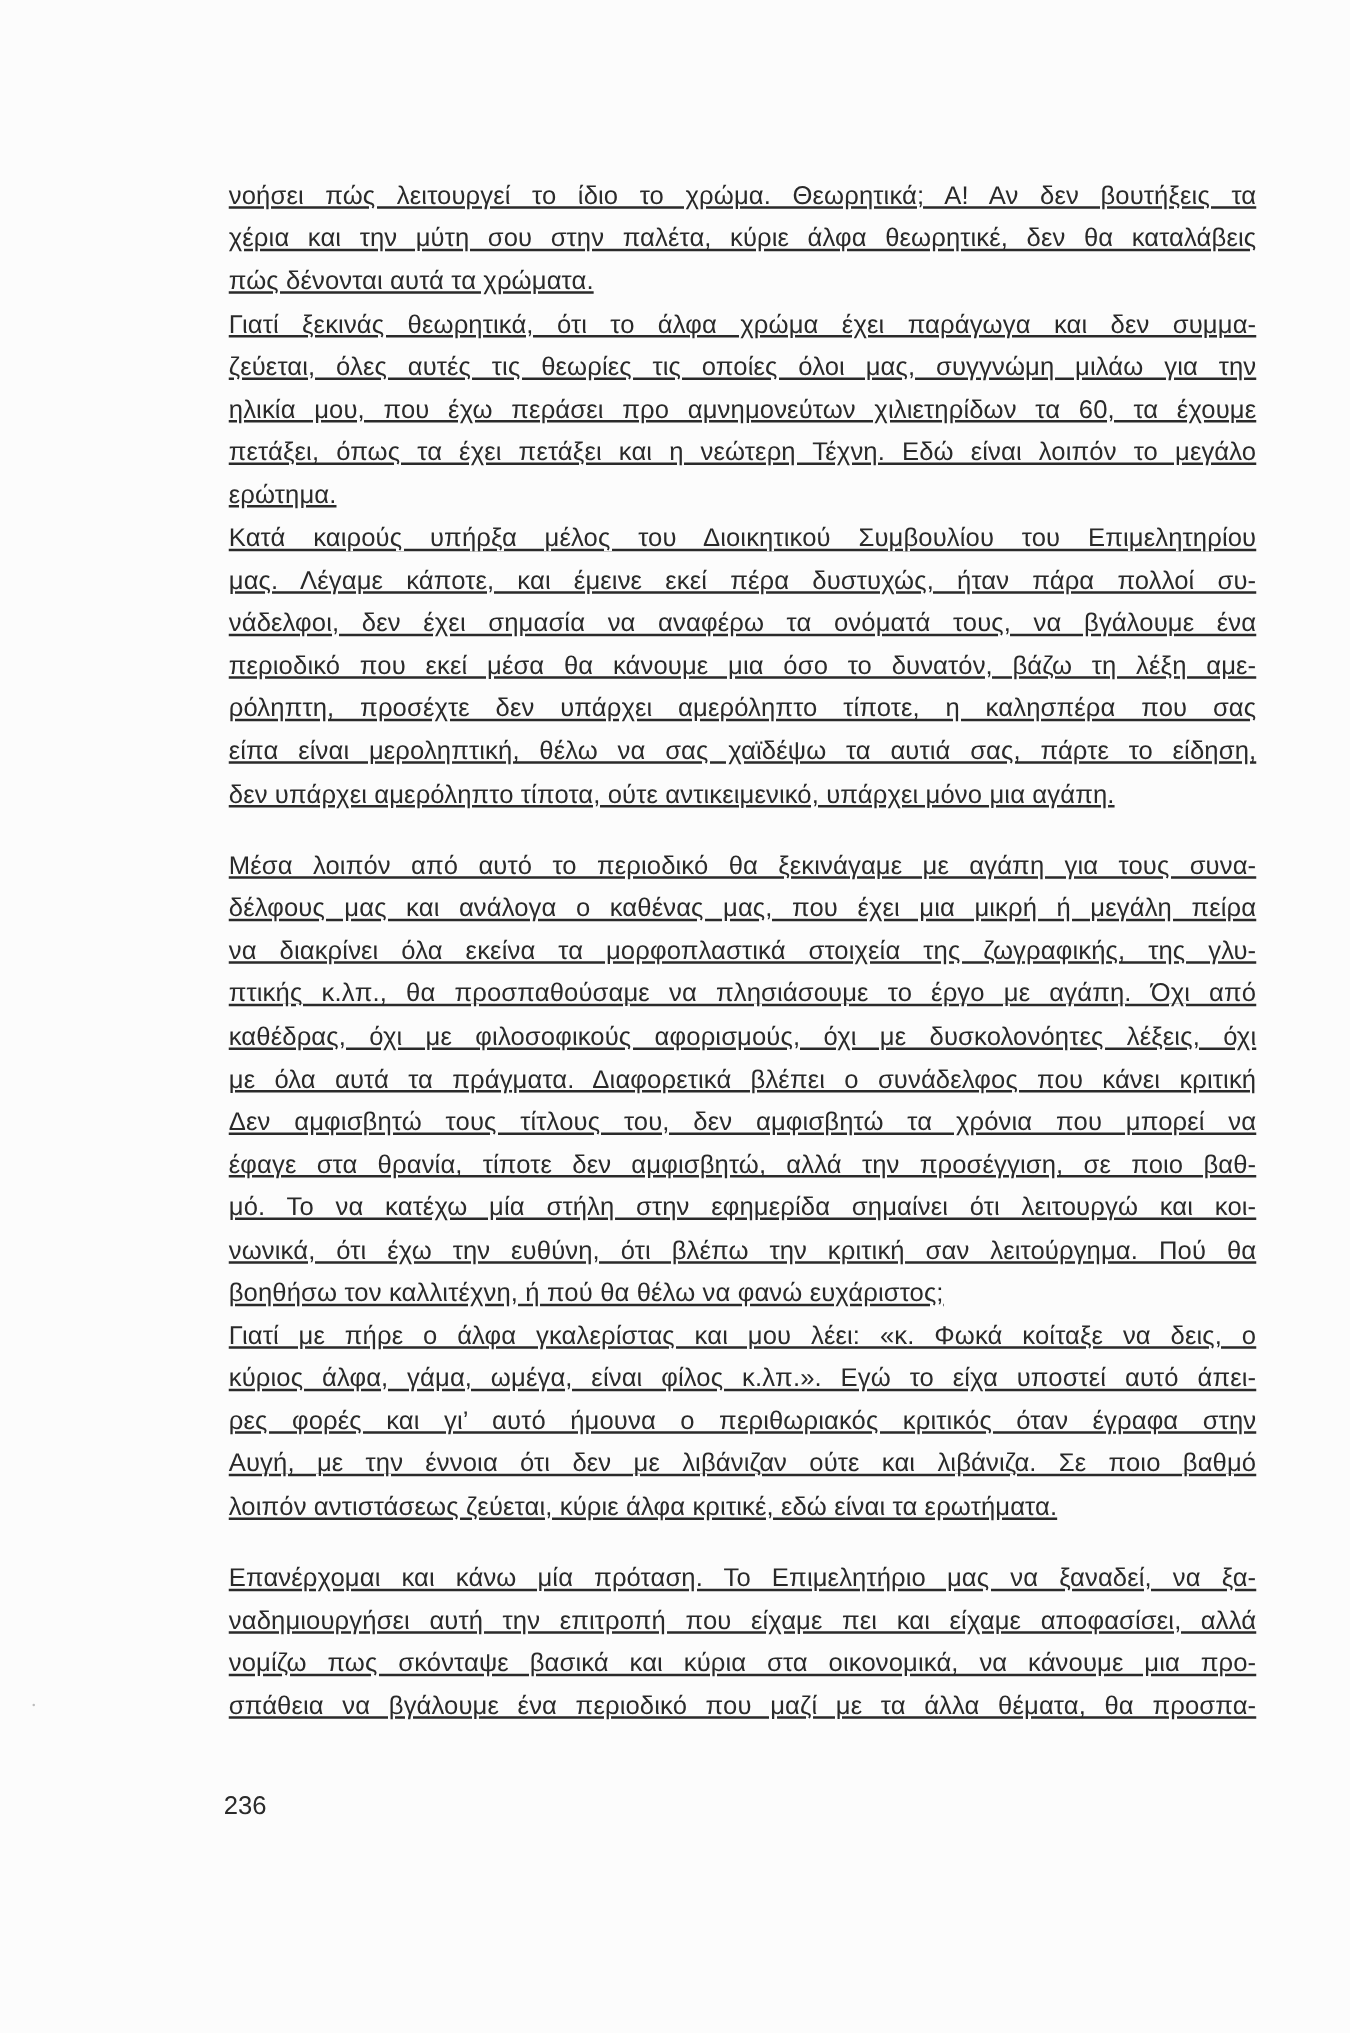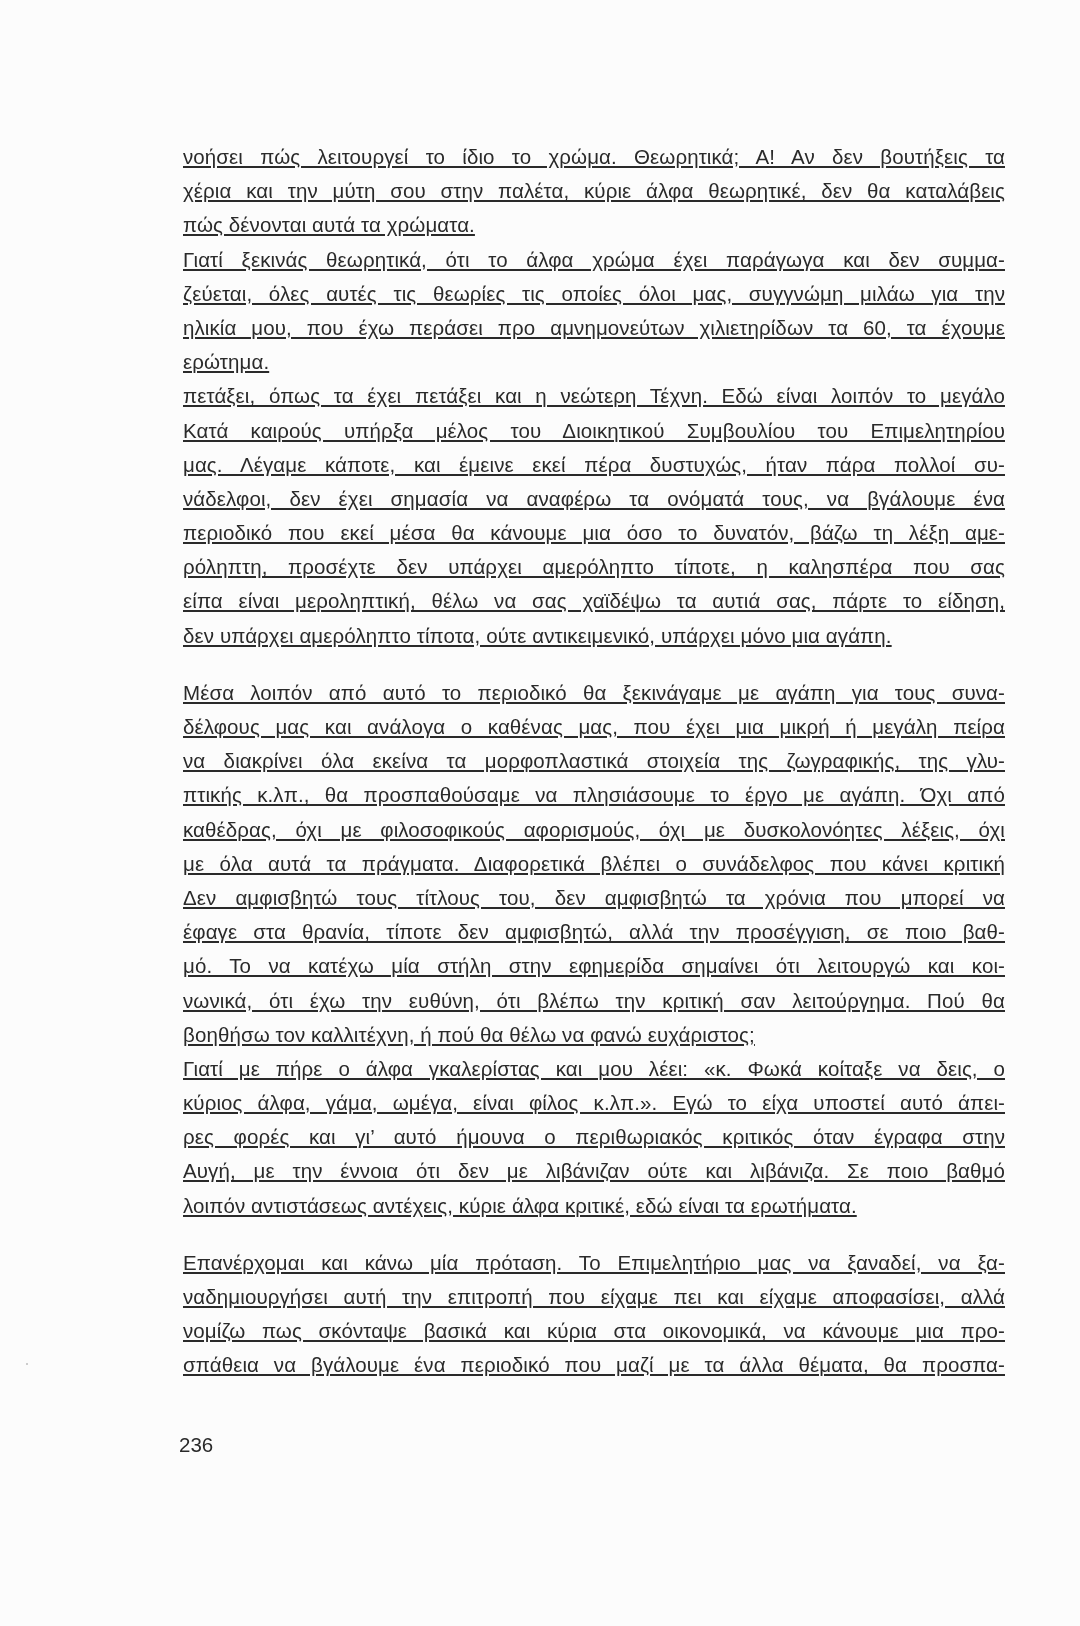--- a/index.html
+++ b/index.html
@@ -55,22 +55,22 @@
   <div class="text-block" id="text-block">
       <div class="para">
         <span class="line">νοήσει πώς λειτουργεί το ίδιο το χρώμα. Θεωρητικά; Α! Αν δεν βουτήξεις τα</span>
         <span class="line">χέρια και την μύτη σου στην παλέτα, κύριε άλφα θεωρητικέ, δεν θα καταλάβεις</span>
         <span class="line last">πώς δένονται αυτά τα χρώματα.</span>
       </div>
       <div class="para">
         <span class="line">Γιατί ξεκινάς θεωρητικά, ότι το άλφα χρώμα έχει παράγωγα και δεν συμμα-</span>
         <span class="line">ζεύεται, όλες αυτές τις θεωρίες  τις οποίες όλοι μας, συγγνώμη μιλάω για την</span>
         <span class="line">ηλικία μου, που έχω περάσει προ αμνημονεύτων χιλιετηρίδων τα 60, τα έχουμε</span>
+        <span class="line">πετάξει, όπως τα έχει πετάξει και η νεώτερη Τέχνη. Εδώ είναι λοιπόν το μεγάλο</span>
         <span class="line last">ερώτημα.</span>
-        <span class="line">πετάξει, όπως τα έχει πετάξει και η νεώτερη Τέχνη. Εδώ είναι λοιπόν το μεγάλο</span>
       </div>
       <div class="para">
         <span class="line">Κατά καιρούς υπήρξα μέλος του Διοικητικού Συμβουλίου του Επιμελητηρίου</span>
         <span class="line">μας. Λέγαμε κάποτε, και έμεινε εκεί πέρα δυστυχώς, ήταν πάρα πολλοί συ-</span>
         <span class="line">νάδελφοι, δεν έχει σημασία να αναφέρω τα ονόματά τους, να βγάλουμε ένα</span>
         <span class="line">περιοδικό που εκεί μέσα θα κάνουμε μια όσο το δυνατόν, βάζω τη λέξη αμε-</span>
         <span class="line">ρόληπτη, προσέχτε δεν υπάρχει αμερόληπτο τίποτε, η καλησπέρα που σας</span>
         <span class="line">είπα είναι μεροληπτική, θέλω να σας χαϊδέψω τα αυτιά σας, πάρτε το είδηση,</span>
         <span class="line last">δεν υπάρχει αμερόληπτο τίποτα, ούτε αντικειμενικό, υπάρχει μόνο μια αγάπη.</span>
       </div>
@@ -85,21 +85,21 @@
         <span class="line">έφαγε στα θρανία, τίποτε δεν αμφισβητώ, αλλά την προσέγγιση, σε ποιο βαθ-</span>
         <span class="line">μό. Το να κατέχω μία στήλη στην εφημερίδα σημαίνει ότι λειτουργώ και κοι-</span>
         <span class="line">νωνικά, ότι έχω την ευθύνη, ότι βλέπω την κριτική σαν λειτούργημα. Πού θα</span>
         <span class="line last">βοηθήσω τον καλλιτέχνη, ή πού θα θέλω να φανώ ευχάριστος;</span>
       </div>
       <div class="para">
         <span class="line">Γιατί με πήρε ο άλφα γκαλερίστας και μου λέει: «κ. Φωκά κοίταξε να δεις, ο</span>
         <span class="line">κύριος άλφα, γάμα, ωμέγα, είναι φίλος κ.λπ.». Εγώ το είχα υποστεί αυτό άπει-</span>
         <span class="line">ρες φορές  και γι’ αυτό ήμουνα ο περιθωριακός κριτικός όταν έγραφα στην</span>
         <span class="line">Αυγή, με την έννοια ότι δεν με λιβάνιζαν ούτε και λιβάνιζα. Σε ποιο βαθμό</span>
-        <span class="line last">λοιπόν αντιστάσεως αντέχεις, κύριε άλφα κριτικέ, εδώ είναι τα ερωτήματα.</span>
+        <span class="line last">λοιπόν αντιστάσεως ζεύεται, κύριε άλφα κριτικέ, εδώ είναι τα ερωτήματα.</span>
       </div>
       <div class="para gap">
         <span class="line">Επανέρχομαι και κάνω μία πρόταση. Το Επιμελητήριο μας να ξαναδεί, να ξα-</span>
         <span class="line">ναδημιουργήσει αυτή την επιτροπή που είχαμε πει και είχαμε αποφασίσει, αλλά</span>
         <span class="line">νομίζω πως σκόνταψε βασικά και κύρια στα οικονομικά, να κάνουμε μια προ-</span>
         <span class="line">σπάθεια να βγάλουμε ένα περιοδικό που μαζί με τα άλλα θέματα, θα προσπα-</span>
       </div>
     </div>
   <div class="page-number">236</div>
   <div class="speck"></div>

